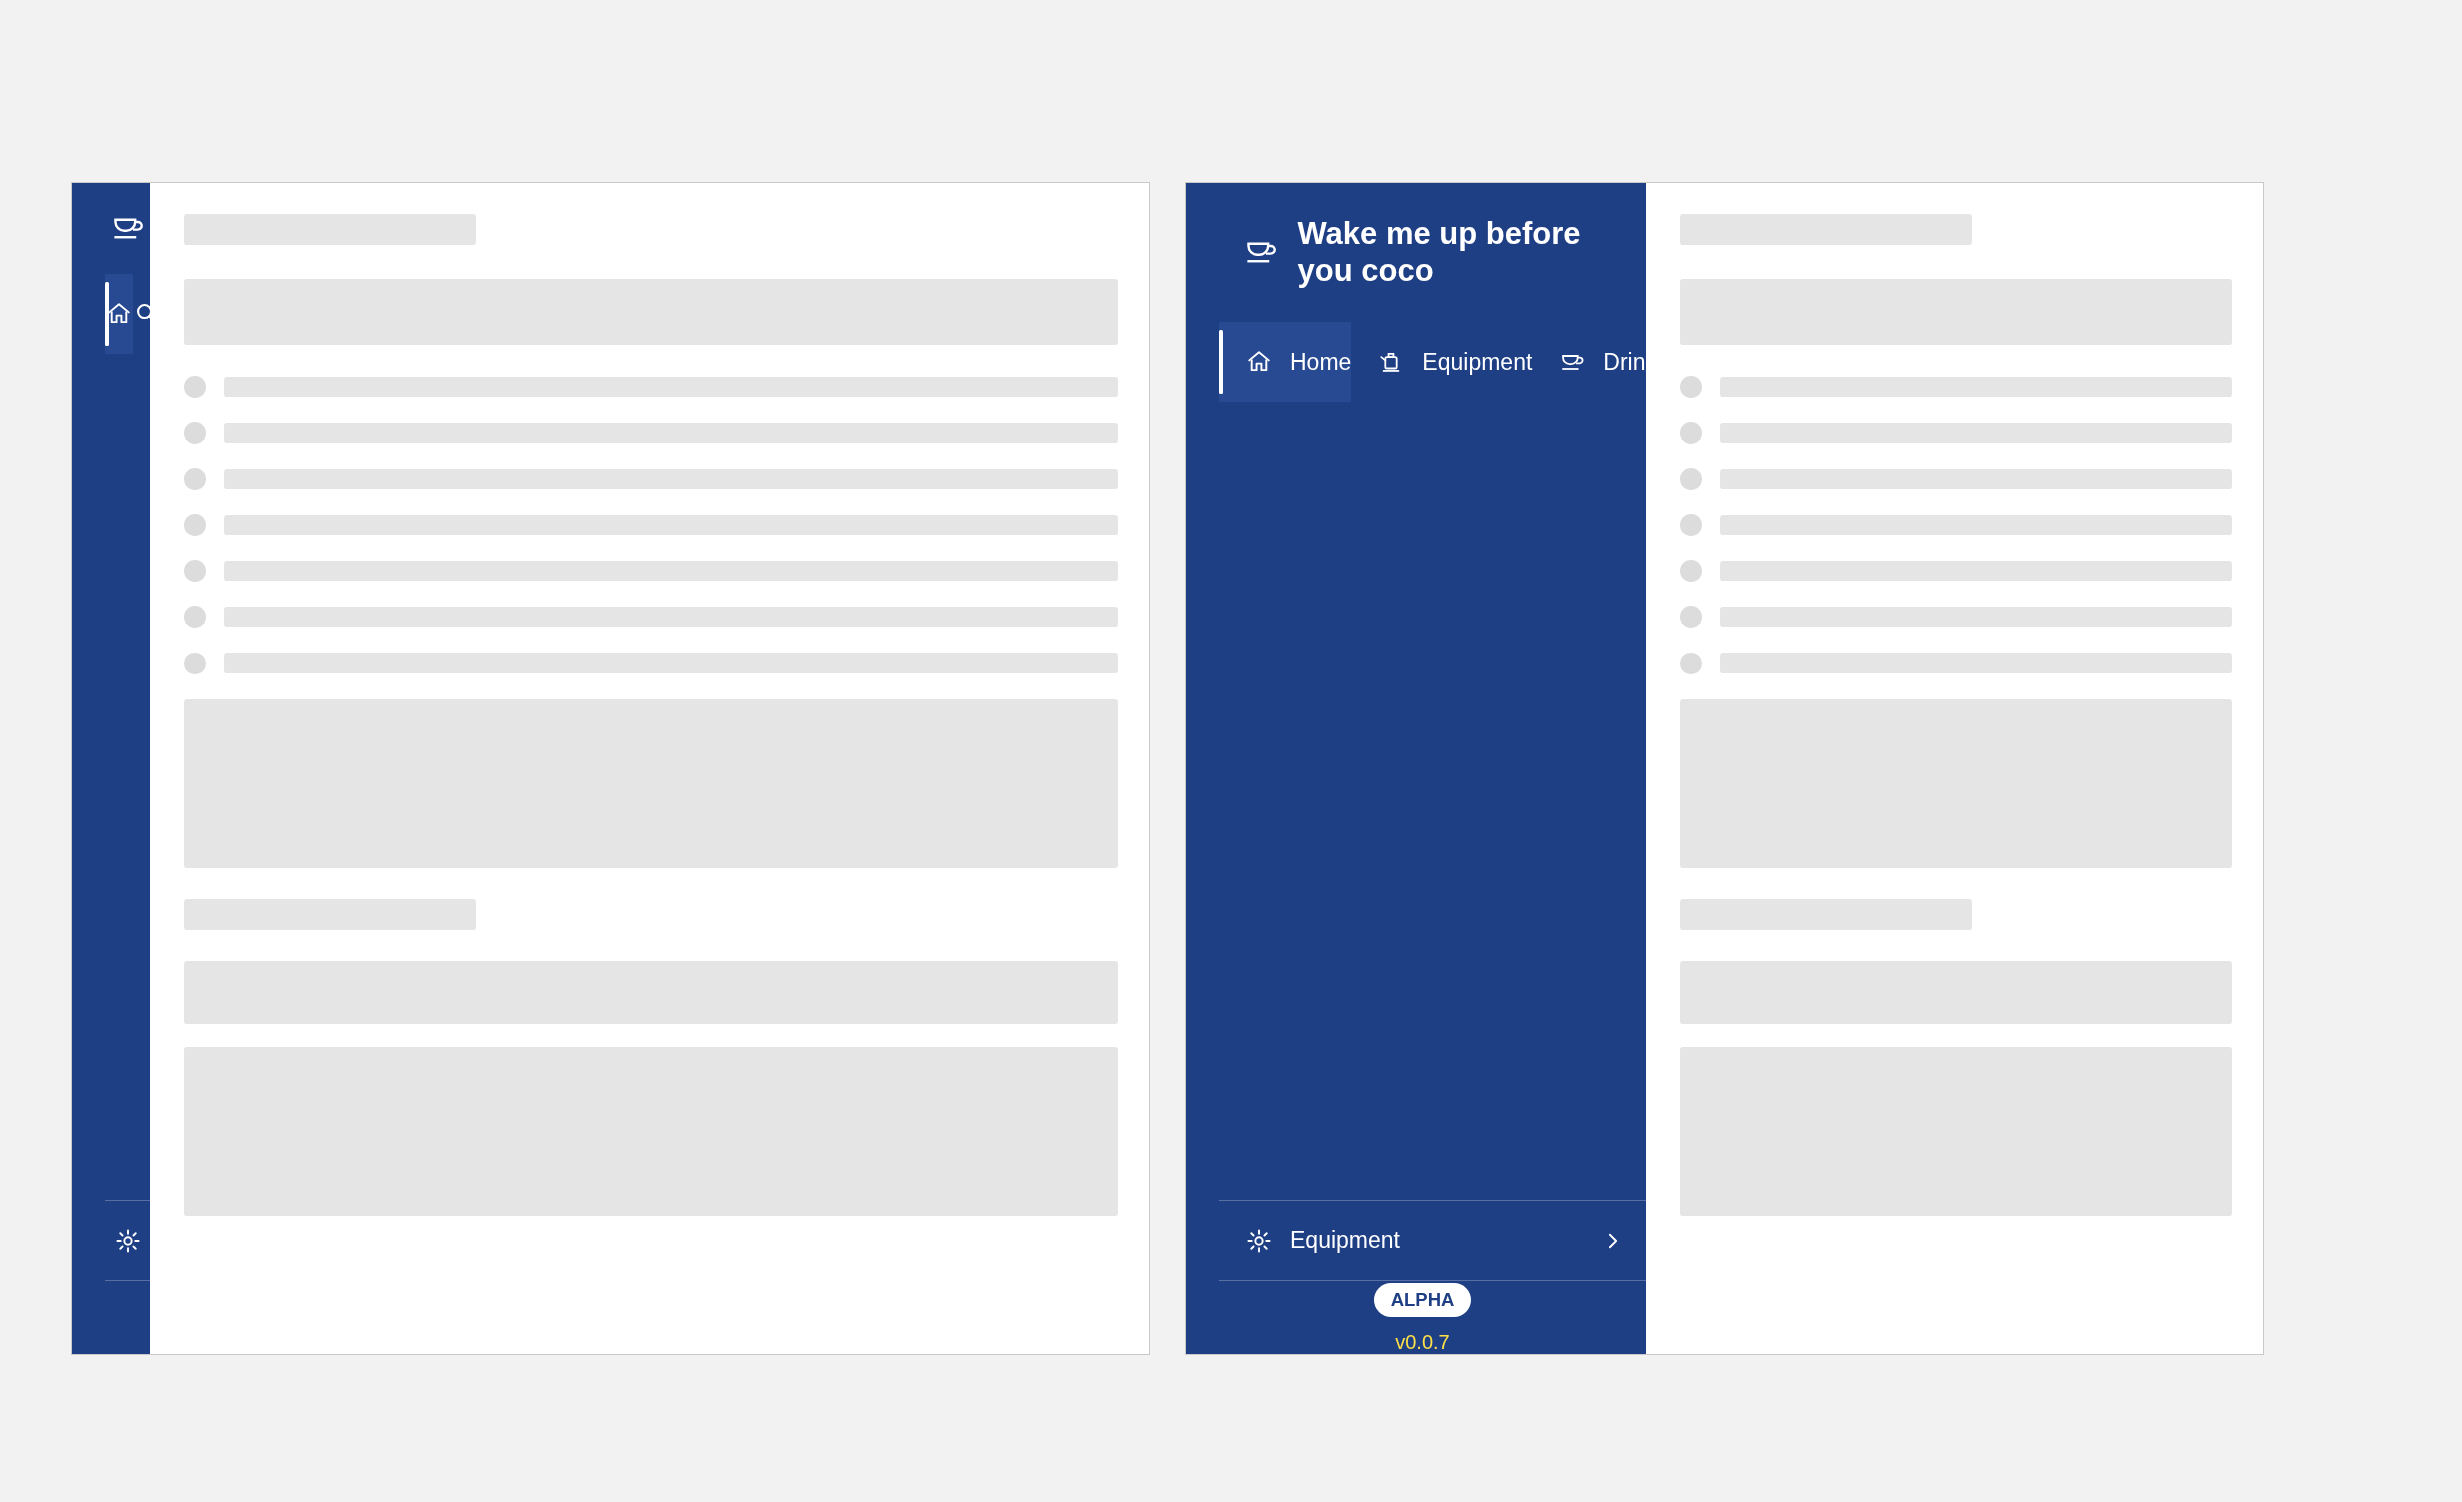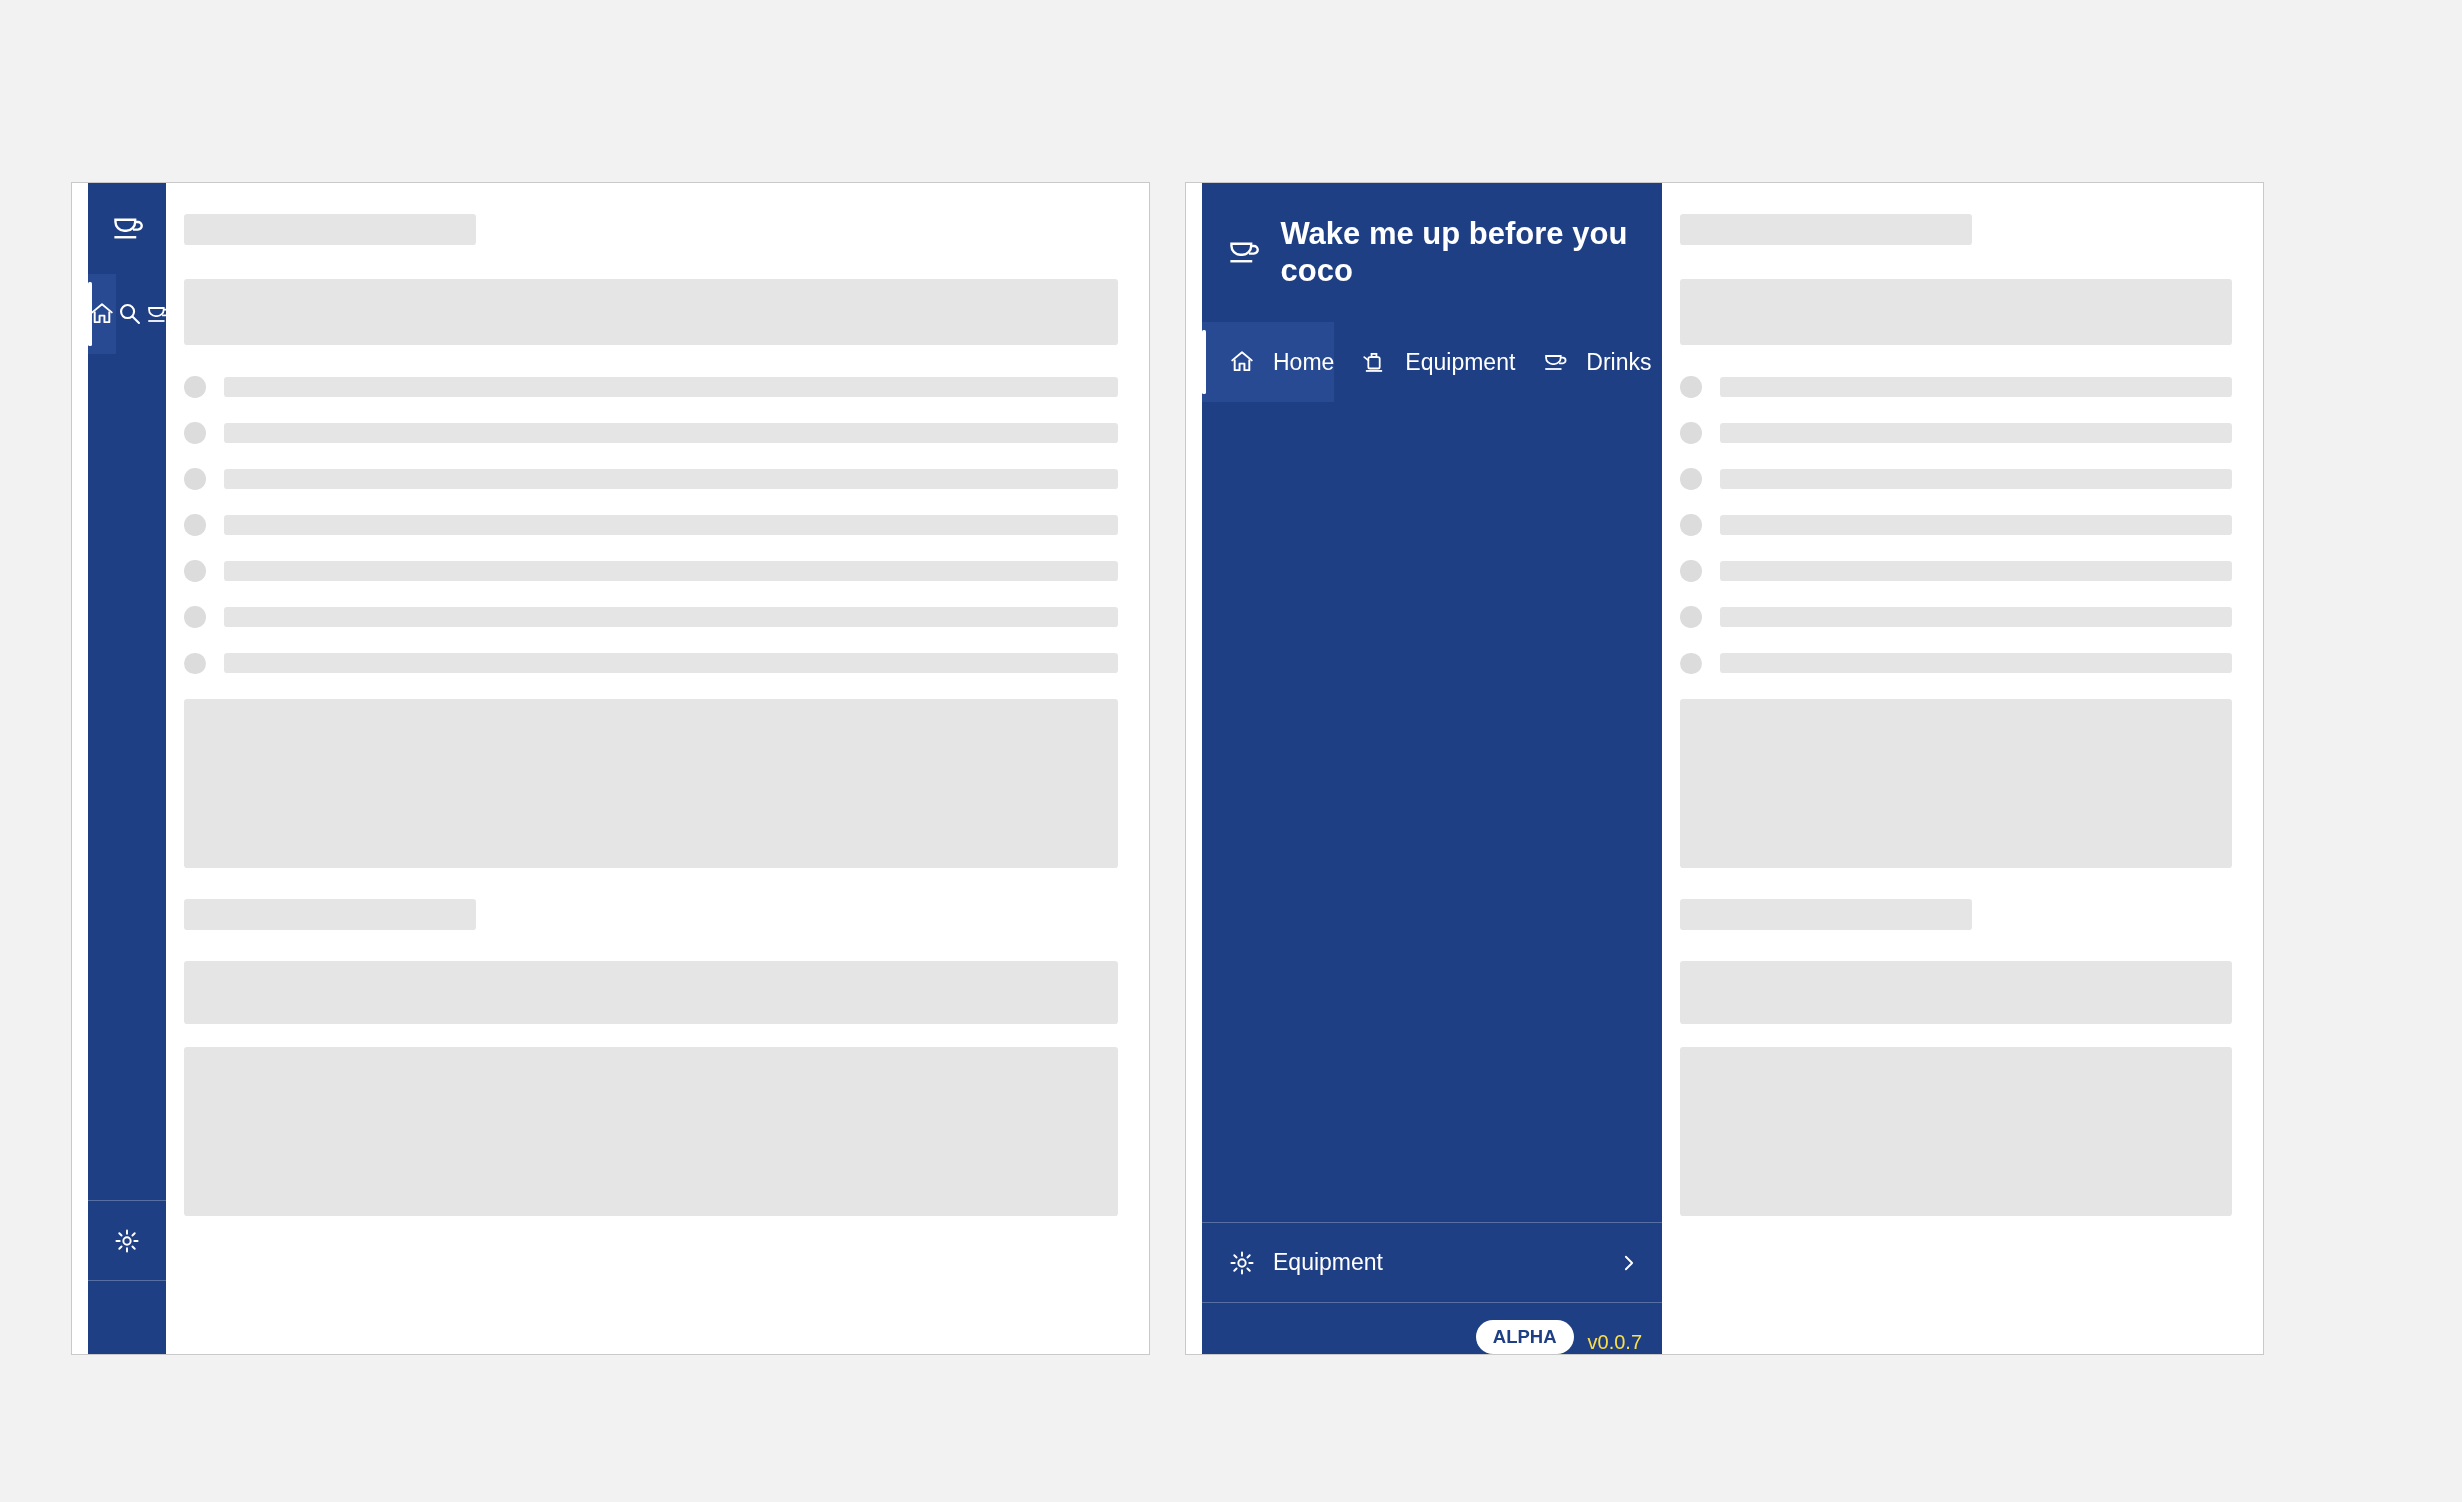--- a/index.html
+++ b/index.html
@@ -21,25 +21,26 @@
     background: #ffffff;
     border: 0.8px solid #c9c9c9;
     overflow: hidden;
   }
   .panel-left  { left: 71px;  top: 182px; width: 1079px; height: 1173px; }
   .panel-right { left: 1185px; top: 182px; width: 1079px; height: 1173px; }
 
   
   .sidebar {
     position: absolute;
-    left: 16px; top: 0; bottom: 0;
+    left: 0; top: 0; bottom: 0;
     background: #1f3f85;
     color: #ffffff;
     display: flex;
     flex-direction: column;
+    padding-left: 33px;
   }
   .sidebar-collapsed { width: 78px; }
   .sidebar-expanded  { width: 460px; }
 
   
   .logo-row {
     display: flex;
     align-items: center;
     padding: 18.5px 21.5px 18.5px 18.5px;
   }
@@ -105,27 +106,28 @@
   
   .collapsed-settings {
     border-top: 0.8px solid rgba(255,255,255,0.25);
     height: 80px;
     display: flex; align-items: center; justify-content: center;
     cursor: pointer;
   }
 
   
   .version-row {
-    height: 52px;
+    height: 74px;
     border-top: 0.8px solid rgba(255,255,255,0.25);
     display: flex;
-    align-items: flex-end;
+    align-items: center;
     justify-content: flex-end;
     padding-right: 20px;
     gap: 14px;
+    flex-direction: column;
   }
   .badge {
     background: #ffffff;
     color: #1f3f85;
     font-weight: 700;
     font-size: 18.5px;
     padding: 6.2px 17px;
     border-radius: 769px;
   }
   .version-text {

